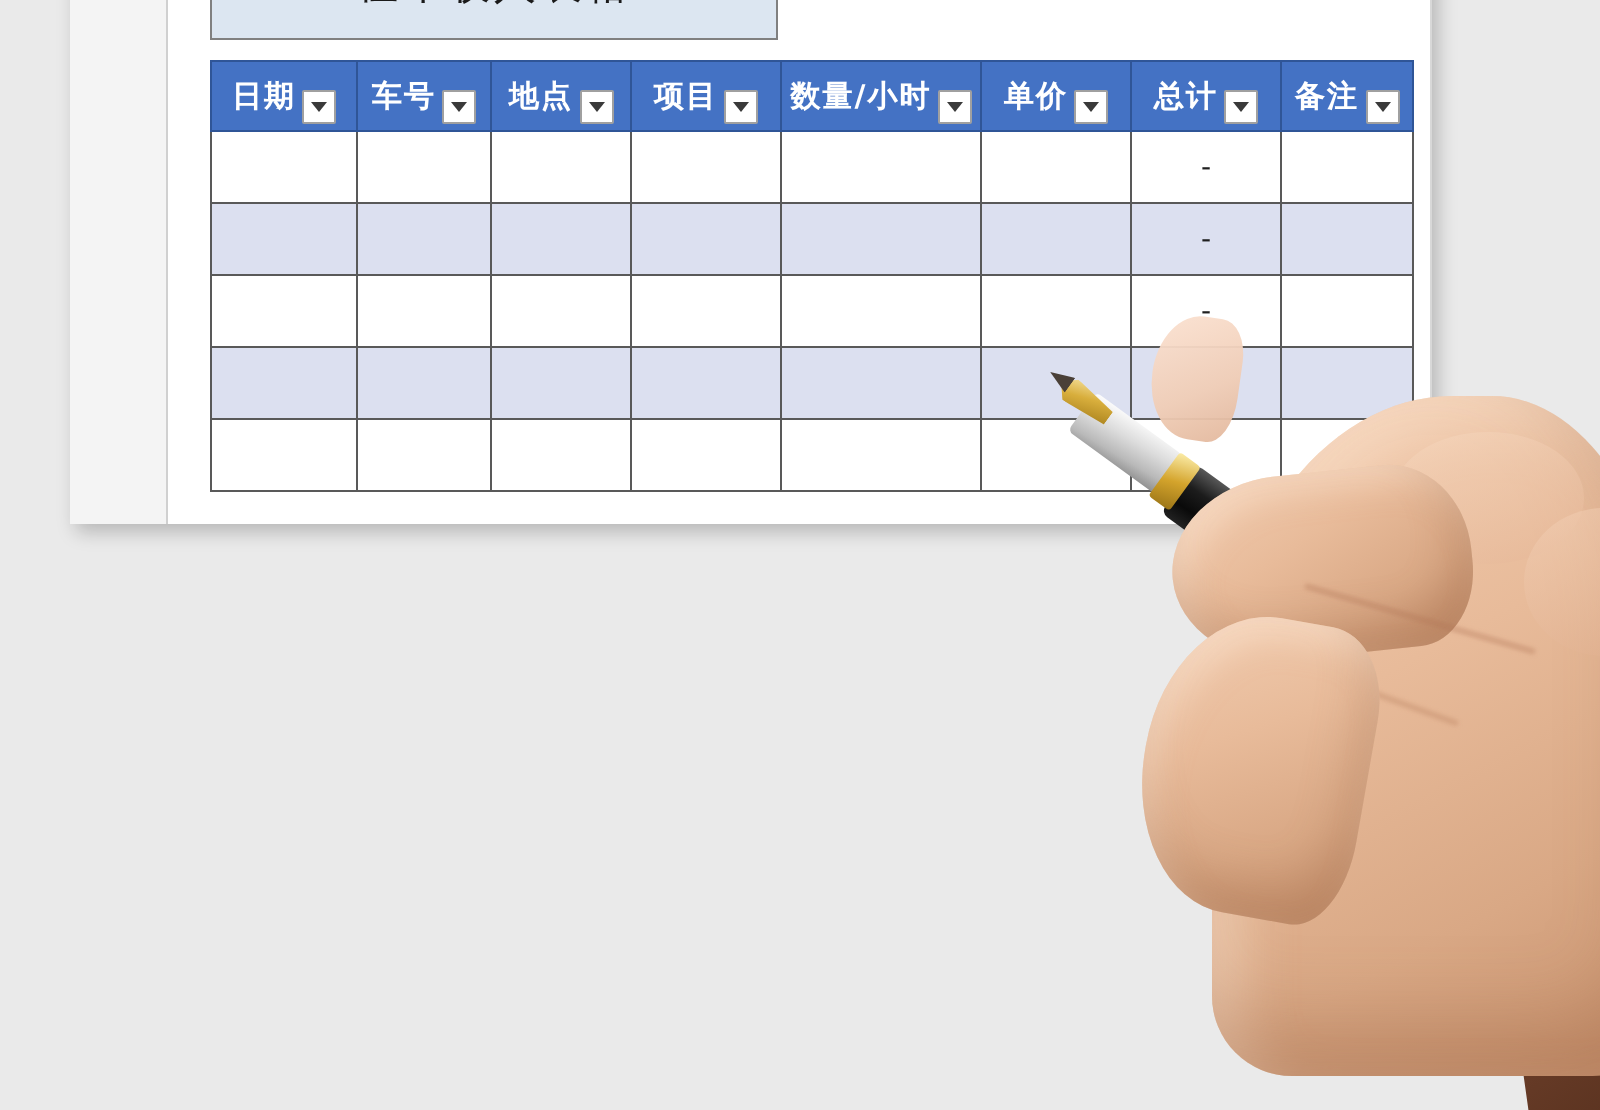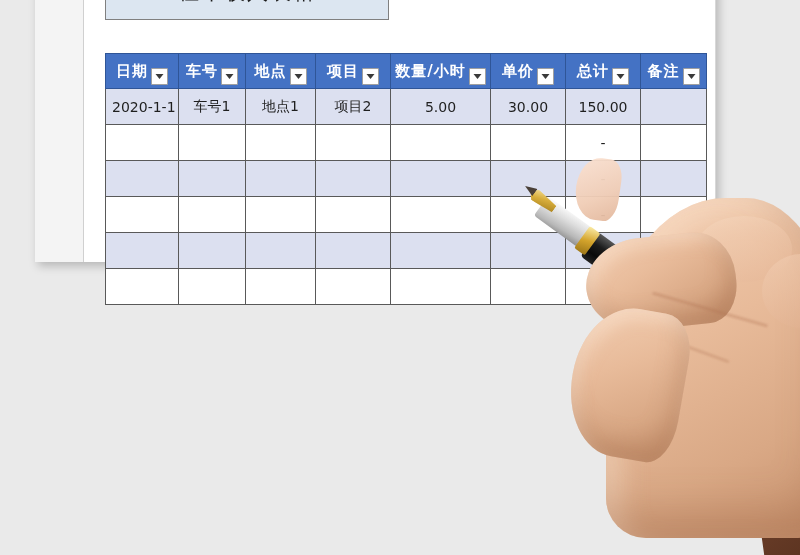--- a/index.html
+++ b/index.html
@@ -67,21 +67,21 @@
     font-size: 21px;
     color: #1a1a1a;
     letter-spacing: 2px;
     font-family: "DejaVu Sans", "Liberation Sans", sans-serif;
   }
 
   
   #grid {
     position: absolute;
     left: 105px;
-    top: 53px;
+    top: 30px;
     width: 601px;
     border-collapse: collapse;
     table-layout: fixed;
     font-size: 14px;
   }
   #grid th {
     background: #4472c4;
     color: #ffffff;
     font-weight: bold;
     font-size: 15px;
@@ -397,30 +397,20 @@
           <span class="filter-btn">
             <svg width="9" height="7" viewBox="0 0 9 7">
                 <path d="M0.5 1 L8.5 1 L4.5 6 Z" fill="#3a3a3a"></path>
               </svg>
           </span>
         </span>
       </th>
     </tr>
   </thead>
   <tbody>
-    <tr class="row-filled">
-      <td>2020-1-1</td>
-      <td>车号1</td>
-      <td>地点1</td>
-      <td>项目2</td>
-      <td class="num">5.00</td>
-      <td class="num">30.00</td>
-      <td class="num">150.00</td>
-      <td></td>
-    </tr>
     <tr class="band-a">
       <td></td>
       <td></td>
       <td></td>
       <td></td>
       <td class="num"></td>
       <td class="num"></td>
       <td class="num">-</td>
       <td></td>
     </tr>

